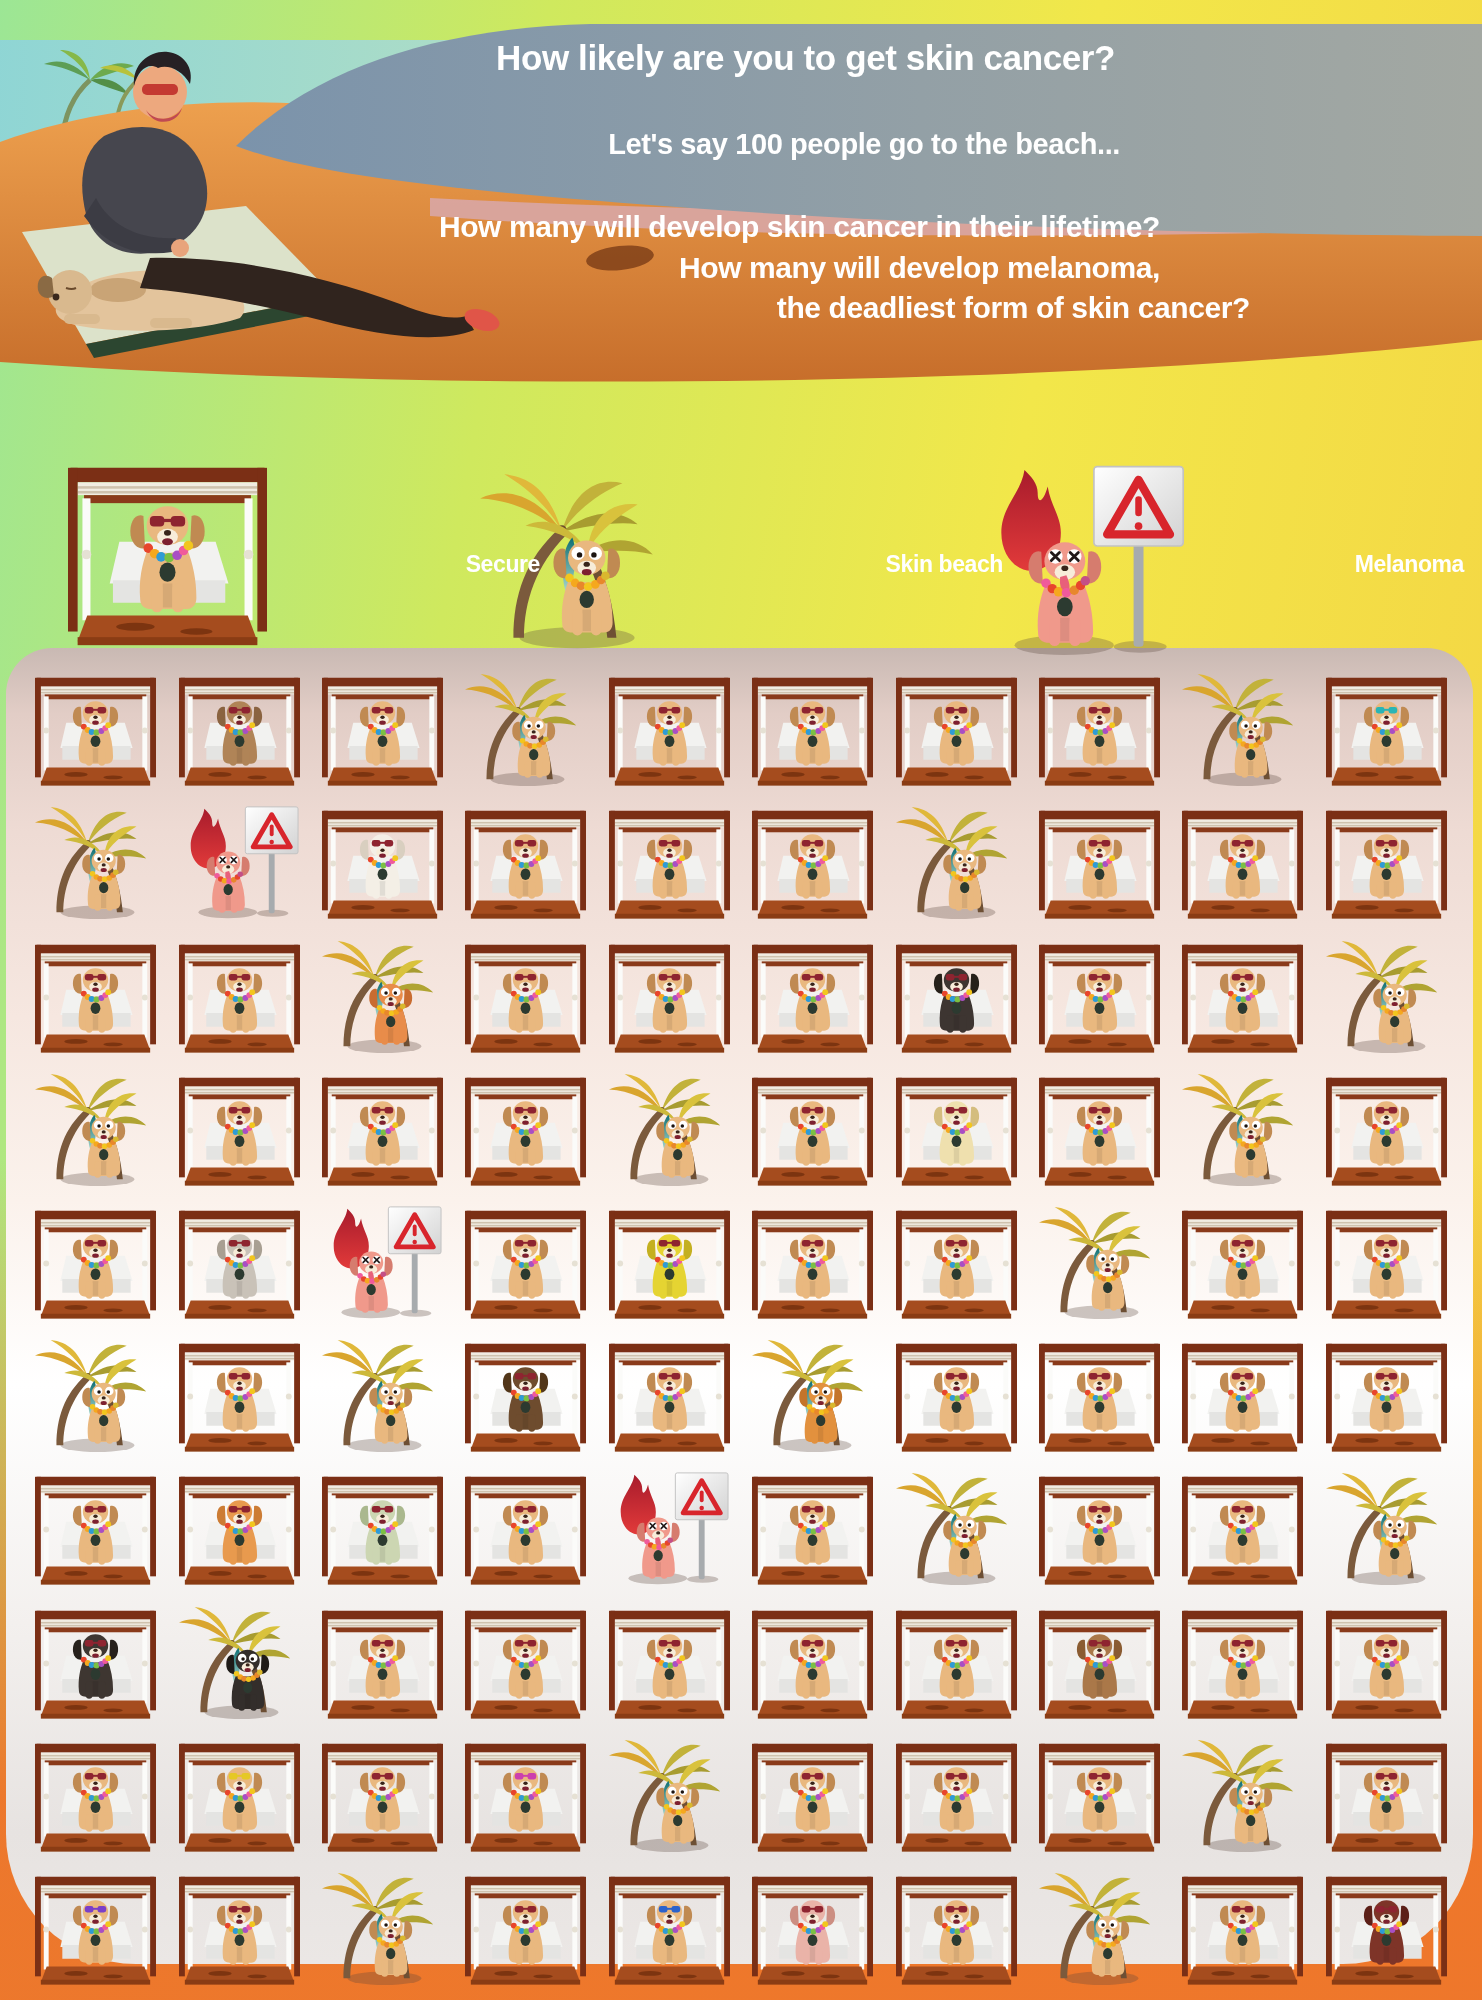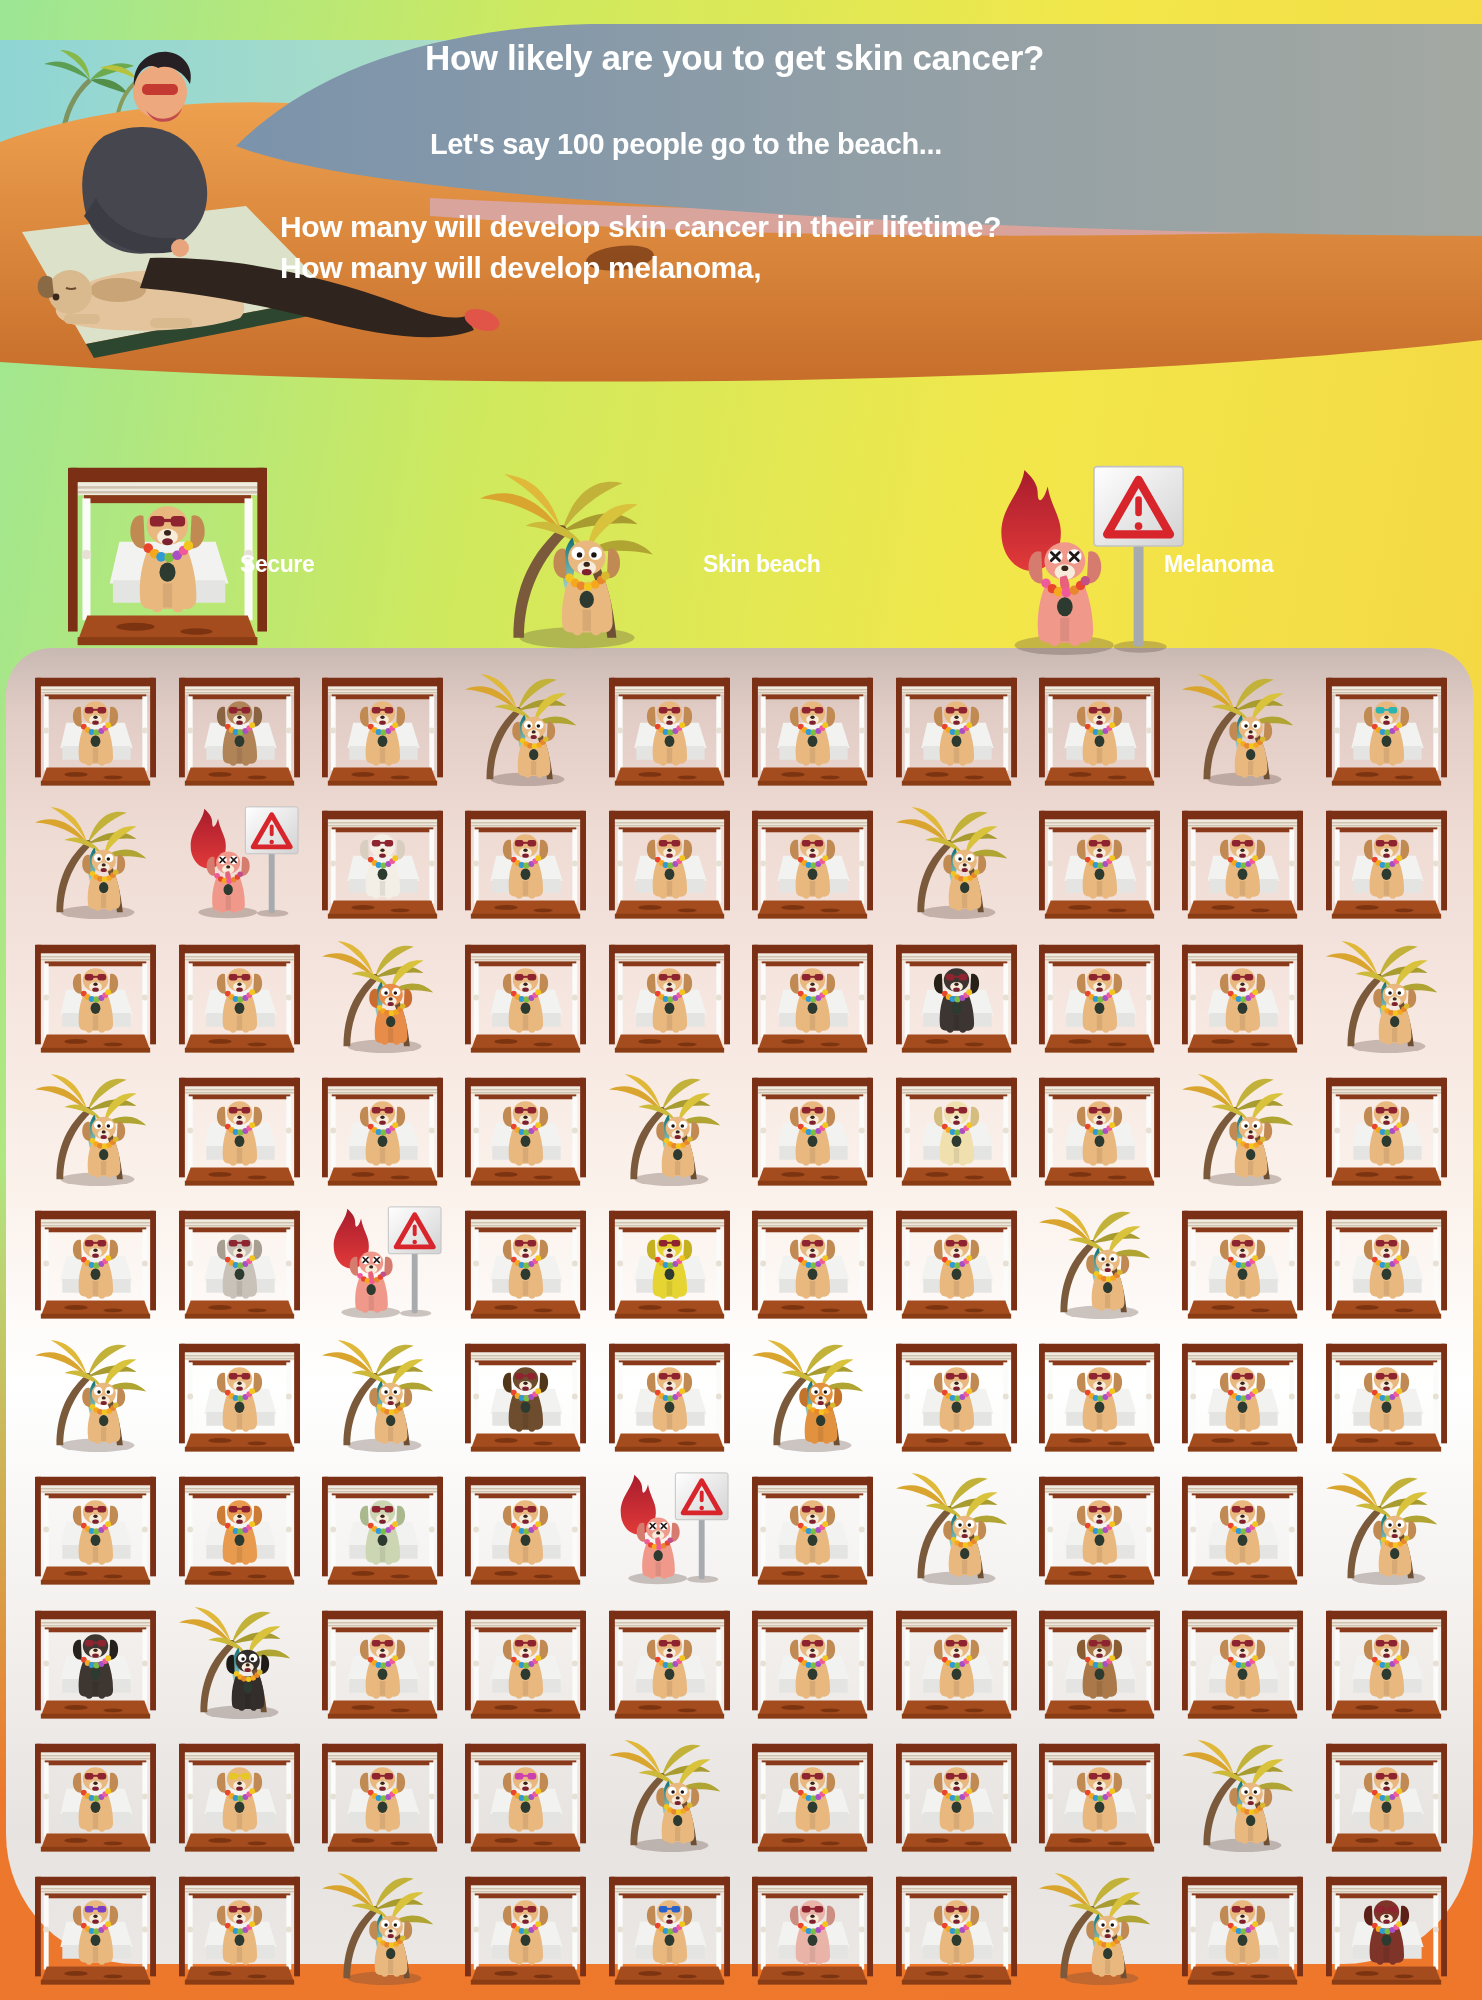--- a/index.html
+++ b/index.html
@@ -8,21 +8,21 @@
     background:
       linear-gradient(180deg, rgba(238,124,46,0) 58%, rgba(238,116,42,.97) 90%),
       linear-gradient(100deg,#9ce695 0%,#cfe95e 30%,#f2e74a 60%,#f5d242 100%);}
   svg{display:block}
   .abs{position:absolute}
   .beach-art{left:0;top:330;z-index:1}
   .header-art{left:0;top:0;z-index:2}
   .grid-blob{left:6px;right:9px;top:648px;bottom:36px;z-index:3;
     border-radius:46px 46px 130px 130px;
     background:linear-gradient(180deg,#c9b9b3 0%,#e2cdc6 5%,#eedbd4 14%,#f6e7e0 28%,#fbf2ec 42%,#ffffff 56%,#f3f0ee 74%,#e7e3e1 90%,#ebe7e5 100%);}
-  .txt{position:absolute;color:#fff;font-weight:700;text-align:left;
+  .txt{position:absolute;color:#fff;font-weight:700;text-align:right;
     letter-spacing:-.4px;line-height:1.12;z-index:6;white-space:nowrap}
   .title{left:425px;top:38px;width:690px;font-size:35px}
   .subtitle{left:430px;top:128px;width:690px;font-size:29px}
   .q1{left:280px;top:210px;width:880px;font-size:30px}
   .q2{left:280px;top:251px;width:880px;font-size:30px}
   .q3{left:370px;top:291px;width:880px;font-size:30px}
   .legend-label{top:552px;width:300px;font-size:23px}
   .ll-secure{left:240px}.ll-skin{left:703px}.ll-mel{left:1164px}
   .legend-icon{position:absolute;z-index:4}
   .li-cabana{left:55px;top:455px;width:225px;height:199px}
@@ -257,20 +257,21 @@
       <path d="M146,110 C154,122 174,122 182,108 C178,124 154,128 146,110 Z" fill="#c04a52"></path>
     </g>
   </svg>
 
   <div class="abs grid-blob"></div>
 
   <div class="txt title">How likely are you to get skin cancer?</div>
   <div class="txt subtitle">Let's say 100 people go to the beach...</div>
   <div class="txt q2">How many will develop melanoma,</div>
   <div class="txt q1">How many will develop skin cancer in their lifetime?</div>
+  <div class="txt q3">the deadliest form of skin cancer?</div>
 
   <div>
     <svg class="legend-icon li-cabana" viewBox="0 0 140 124">
         <use href="#sym-secure"></use>
       </svg>
     <div class="txt legend-label ll-secure">Secure</div>
     <svg class="legend-icon li-palm" viewBox="0 0 140 124">
         <use href="#sym-palm"></use>
       </svg>
     <div class="txt legend-label ll-skin">Skin beach</div>

